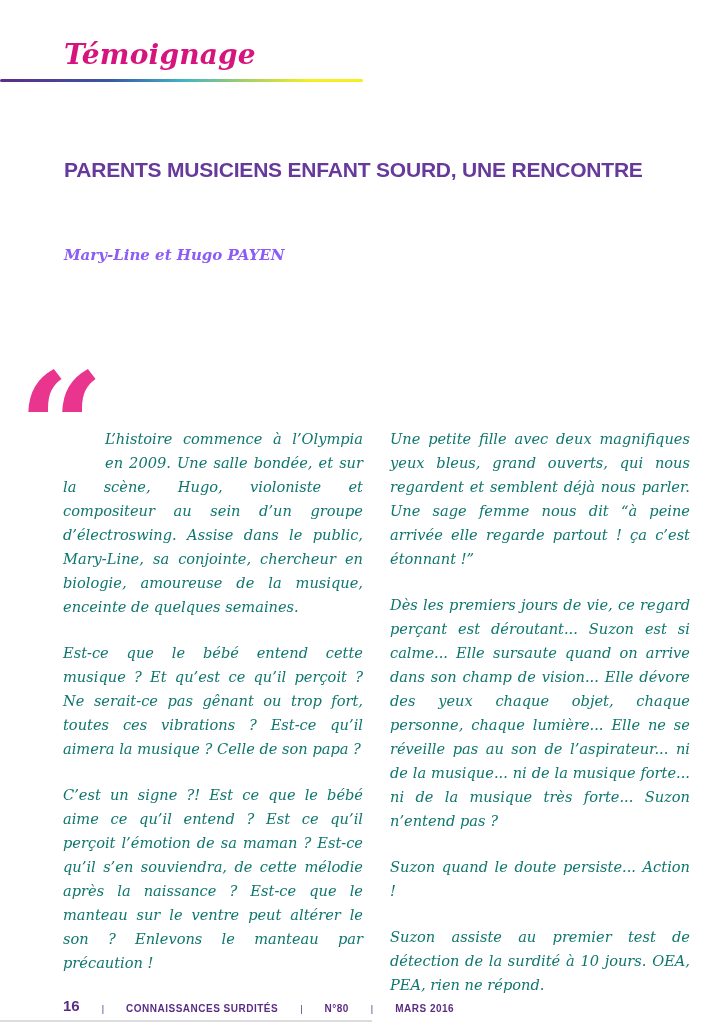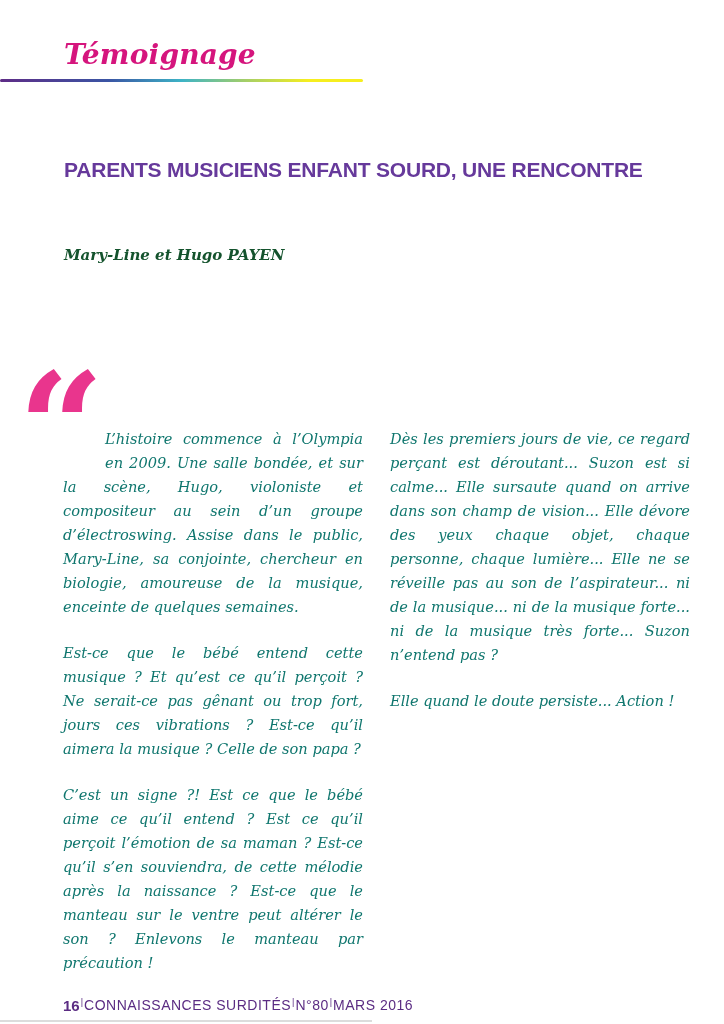--- a/index.html
+++ b/index.html
@@ -19,21 +19,21 @@
 
   
   .article-title {
     position:absolute; left:64px; top:158px; width:640px;
     font-family:"Liberation Sans", sans-serif; font-weight:bold;
     font-size:21px; letter-spacing:-0.2px; color:#66399b; white-space:nowrap;
   }
   .article-author {
     position:absolute; left:64px; top:246px;
     font-family:"DejaVu Serif", serif; font-style:italic; font-weight:bold;
-    font-size:15px; color:#14532d;
+    font-size:15px; color:#8b5cf6;
   }
 
   
   .quote-mark {
     position:absolute; left:18px; top:352px;
     font-family:"DejaVu Serif", serif; font-weight:bold; font-style:normal;
     font-size:150px; line-height:1; color:#e9358d; user-select:none;
   }
 
   
@@ -46,50 +46,52 @@
     margin:0 0 22px 0; text-align:justify;
     font-family:"DejaVu Serif", serif; font-style:italic;
     font-size:14.6px; line-height:24px; color:#0f766e;
   }
   .body-para.flush { margin-top:-22px; }
   .quote-spacer { float:left; width:42px; height:42px; }
 
   
   .footer {
     position:absolute; left:63px; top:997px;
-    display:flex; align-items:flex-start; gap:1px; color:#5b2c83;
+    display:flex; align-items:flex-end; gap:22px; color:#5b2c83;
   }
   .footer-page { font-family:"Liberation Sans", sans-serif; font-weight:bold; font-size:15px; }
-  .footer-text { font-family:"Liberation Sans", sans-serif; font-weight:normal; font-size:14px; letter-spacing:0.5px; }
+  .footer-text { font-family:"Liberation Sans", sans-serif; font-weight:bold; font-size:10px; letter-spacing:0.5px; }
   .footer-sep  { font-family:"Liberation Sans", sans-serif; font-weight:normal; font-size:9px; }
 
   .bottom-strip { position:absolute; left:0; top:1020px; width:372px; height:2px; background:#dcdcdc; }
 </style>
 </head>
 <body>
 
 <div class="page">
 
   <div class="section-label">Témoignage</div>
   <div class="gradient-rule"></div>
 
   <div class="article-title">PARENTS MUSICIENS ENFANT SOURD, UNE RENCONTRE</div>
   <div class="article-author">Mary-Line et Hugo PAYEN</div>
 
   <div class="quote-mark">“</div>
 
   <div class="columns">
     <div class="col">
         <p class="body-para"><span class="quote-spacer"></span>L’histoire commence à l’Olympia en 2009. Une salle bondée, et sur la scène, Hugo, violoniste et compositeur au sein d’un groupe d’électroswing. Assise dans le public, Mary-Line, sa conjointe, chercheur en biologie, amoureuse de la musique, enceinte de quelques semaines.</p>
-        <p class="body-para">Est-ce que le bébé entend cette musique ? Et qu’est ce qu’il perçoit ? Ne serait-ce pas gênant ou trop fort, jours ces vibrations ? Est-ce qu’il aimera la musique ? Celle de son papa ?</p>
+        <p class="body-para">Est-ce que le bébé entend cette musique ? Et qu’est ce qu’il perçoit ? Ne serait-ce pas gênant ou trop fort, toutes ces vibrations ? Est-ce qu’il aimera la musique ? Celle de son papa ?</p>
         <p class="body-para">C’est un signe ?! Est ce que le bébé aime ce qu’il entend ? Est ce qu’il perçoit l’émotion de sa maman ? Est-ce qu’il s’en souviendra, de cette mélodie après la naissance ? Est-ce que le manteau sur le ventre peut altérer le son ? Enlevons le manteau par précaution !</p>
       </div>
     <div class="col">
+        <p class="body-para">Une petite fille avec deux magnifiques yeux bleus, grand ouverts, qui nous regardent et semblent déjà nous parler. Une sage femme nous dit “à peine arrivée elle regarde partout ! ça c’est étonnant !”</p>
         <p class="body-para">Dès les premiers jours de vie, ce regard perçant est déroutant... Suzon est si calme... Elle sursaute quand on arrive dans son champ de vision... Elle dévore des yeux chaque objet, chaque personne, chaque lumière... Elle ne se réveille pas au son de l’aspirateur... ni de la musique... ni de la musique forte... ni de la musique très forte... Suzon n’entend pas ?</p>
-        <p class="body-para">Elle quand le doute persiste... Action !</p>
+        <p class="body-para">Suzon quand le doute persiste... Action !</p>
+        <p class="body-para">Suzon assiste au premier test de détection de la surdité à 10 jours. OEA, PEA, rien ne répond.</p>
       </div>
   </div>
 
   <div class="footer">
     <span class="footer-page">16</span>
     <span class="footer-sep">|</span>
     <span class="footer-text">CONNAISSANCES SURDITÉS</span>
     <span class="footer-sep">|</span>
     <span class="footer-text">N°80</span>
     <span class="footer-sep">|</span>

